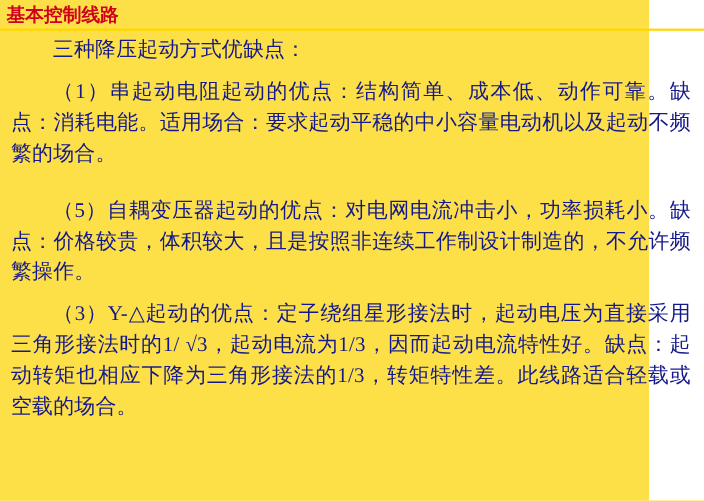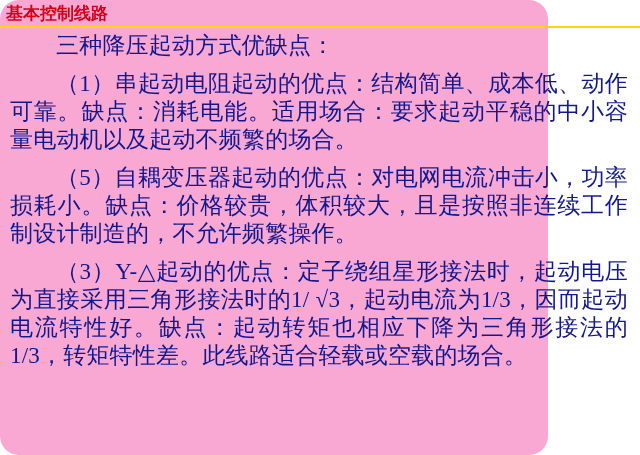--- a/index.html
+++ b/index.html
@@ -8,25 +8,24 @@
   }
   body {
     width: 640px;
     height: 455px;
     background: #ffffff;
     font-family: "Liberation Serif", "DejaVu Serif", serif;
     overflow: hidden;
   }
   .slide {
     position: relative;
-    width: 548px;
+    width: 590px;
     height: 455px;
     box-sizing: border-box;
-    background: #f9a8d4;
-    border-radius: 19px;
+    background: #fde047;
   }
   .title-area {
     position: absolute;
     left: 0px;
     top: 2px;
     width: 640px;
     height: 26px;
   }
   .title-text {
     position: absolute;
@@ -49,35 +48,35 @@
   }
   .body-area {
     position: absolute;
     left: 0px;
     top: 30px;
     width: 640px;
     height: 420px;
   }
   .para {
     color: #13188a;
-    font-size: 23px;
+    font-size: 19px;
     line-height: 28px;
     text-align: justify;
     text-justify: inter-ideograph;
     margin: 0 0 6px 0;
     padding: 0 12px 0 10px;
     text-indent: 2em;
     font-family: "Liberation Serif", "DejaVu Serif", serif;
     letter-spacing: 0.2px;
   }
   .para.first {
     margin-top: 2px;
     margin-bottom: 10px;
   }
-  .para.p1 { margin-bottom: 10px; }
+  .para.p1 { margin-bottom: 24px; }
   .para.p2 { margin-bottom: 10px; }
   .para.p3 { margin-bottom: 0; }
 </style>
 </head>
 <body>
 
 <div class="slide">
 
   <div class="title-area">
     <div class="title-text">基本控制线路</div>

